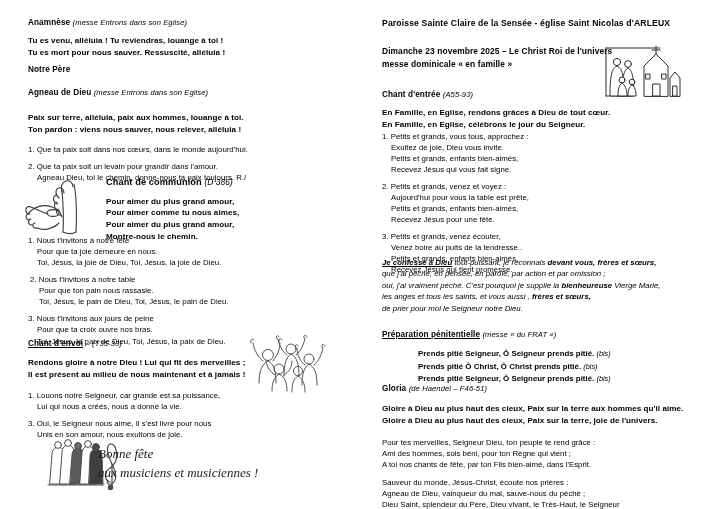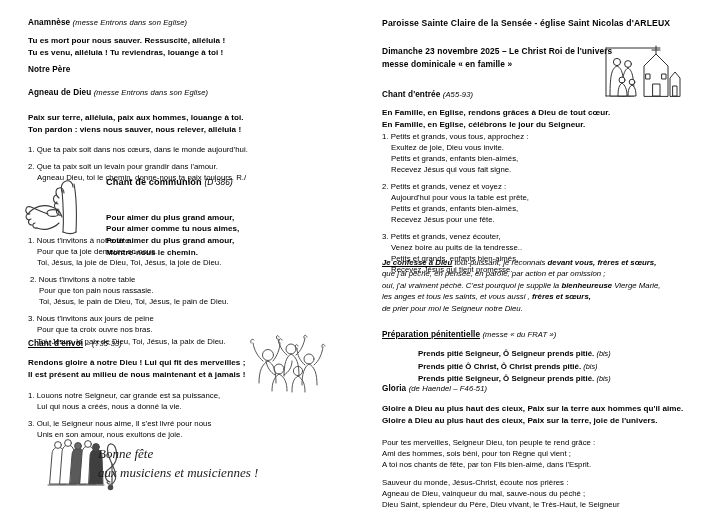--- a/index.html
+++ b/index.html
@@ -115,22 +115,22 @@
 <div class="page">
 
   <div class="col col-left">
 
     <div class="abs" style="left:0; top:18px; width:330px;">
       <div class="head">
         <span class="t">Anamnèse</span>
         <span class="ref">(messe Entrons dans son Eglise)</span>
       </div>
       <div class="refrain" style="margin-top:7px;">
+        <div>Tu es venu, alléluia ! Tu reviendras, louange à toi !</div>
         <div>Tu es mort pour nous sauver. Ressuscité, alléluia !</div>
-        <div>Tu es venu, alléluia ! Tu reviendras, louange à toi !</div>
       </div>
     </div>
 
     <div class="abs" style="left:0; top:65px; width:330px;">
       <div class="head">
         <span class="t">Notre Père</span>
       </div>
     </div>
 
     <div class="abs" style="left:0; top:88px; width:330px;">
@@ -175,21 +175,21 @@
 
         <ellipse cx="31" cy="37" rx="6" ry="3.4"></ellipse>
       </svg>
     </div>
 
     <div class="abs" style="left:78px; top:177px; width:252px;">
       <div class="head" style="font-size:9.2px;">
         <span class="t">Chant de communion</span>
         <span class="ref" style="font-size:8.4px;">(D 386)</span>
       </div>
-      <div class="refrain" style="margin-top:23px;">
+      <div class="refrain" style="margin-top:7px;">
         <div>Pour aimer du plus grand amour,</div>
         <div>Pour aimer comme tu nous aimes,</div>
         <div>Pour aimer du plus grand amour,</div>
         <div>Montre-nous le chemin.</div>
       </div>
     </div>
 
     <div class="abs" style="left:0; top:235px; width:330px;">
       <div class="verse">
         <div class="v-item">

